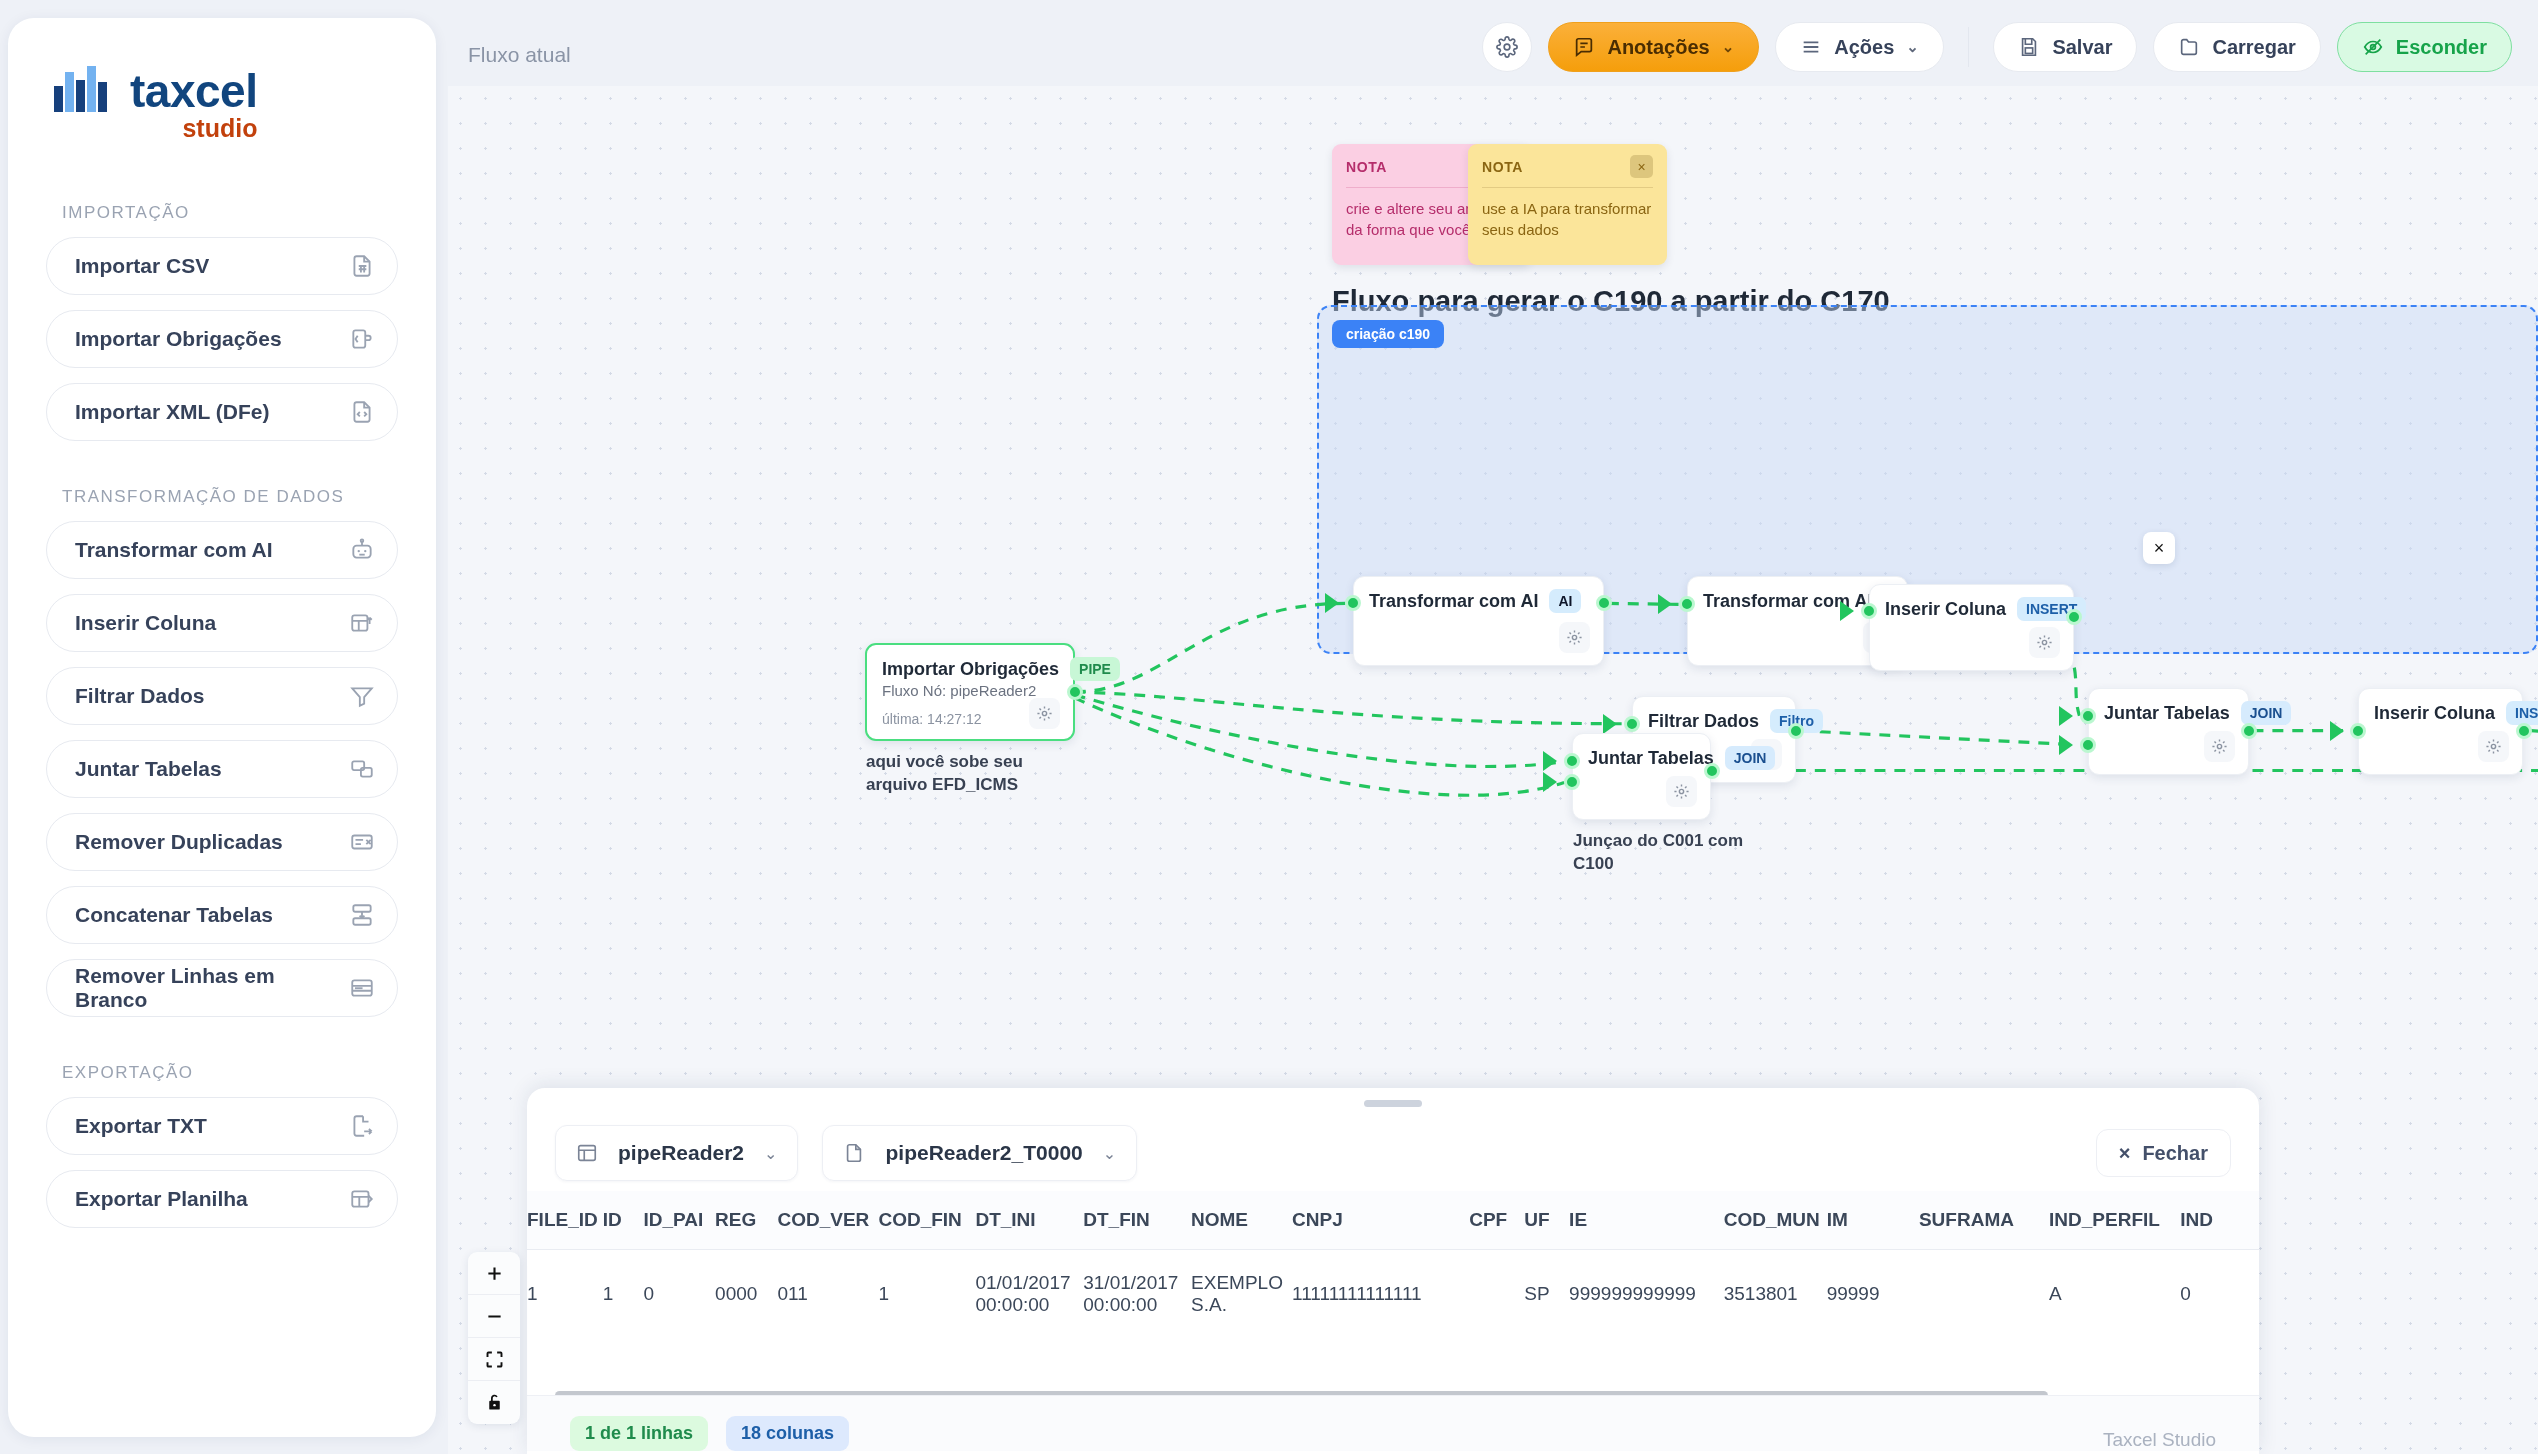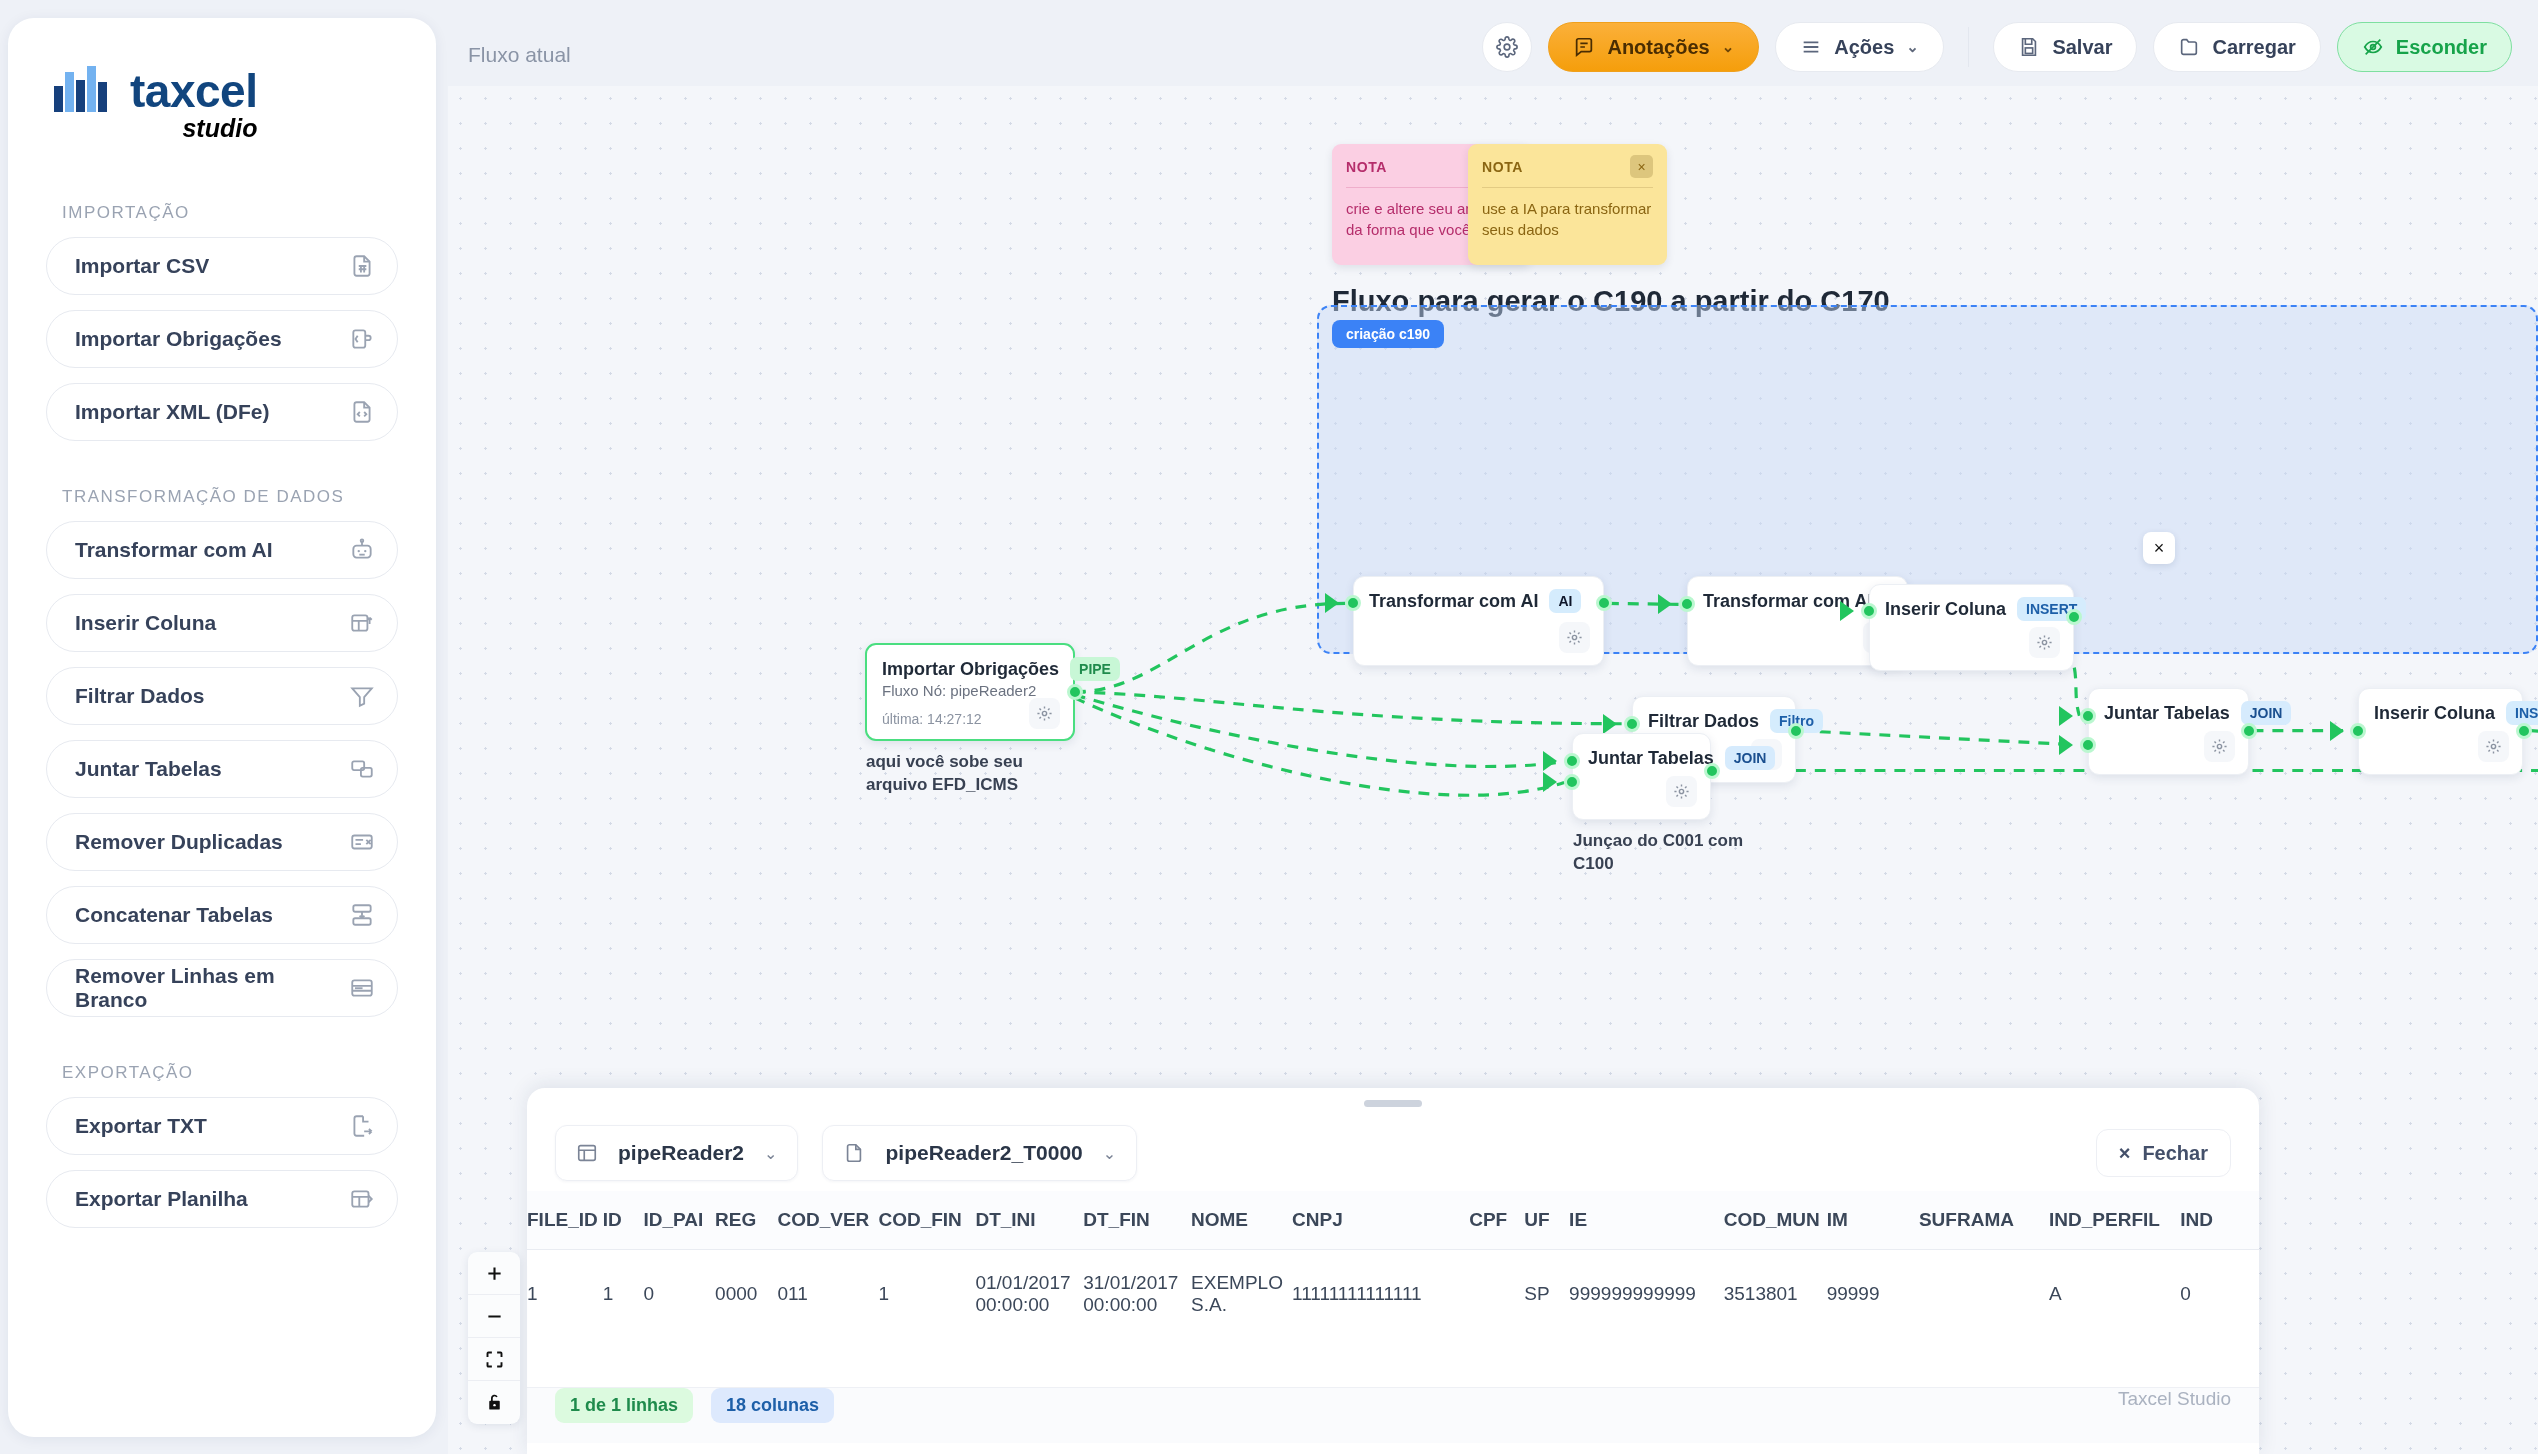--- a/index.html
+++ b/index.html
@@ -17,21 +17,21 @@
     width: 428px; height: 1419px;
     background: #ffffff;
     border-radius: 26px;
     box-shadow: 0 2px 14px rgba(20,40,80,.07);
     padding: 34px 38px 0 38px;
   }
   .logo-wrap { display: flex; align-items: flex-start; gap: 16px; margin: 12px 0 0 6px; }
   .logo-mark { width: 62px; height: 62px; flex: none; }
   .logo-text { display:flex; flex-direction:column; line-height:1; padding-top: 4px;}
   .logo-title { font-size: 46px; font-weight: 700; color: #11457e; letter-spacing: -0.5px; }
-  .logo-sub { font-size: 25px; font-weight: 700; color: #000000; align-self: flex-end; margin-top: 2px; font-style: italic; }
+  .logo-sub { font-size: 25px; font-weight: 700; color: #c2410c; align-self: flex-end; margin-top: 2px; }
 
   .sb-section { font-size: 17px; letter-spacing: 1.5px; color: #9aa3b2; margin: 46px 0 14px 16px; font-weight: 400; }
   .sb-section.first { margin-top: 62px; }
   .sb-item {
     display: flex; align-items: center; justify-content: space-between;
     height: 58px; border: 1.4px solid #e7eaf0; border-radius: 30px;
     padding: 0 22px 0 28px; margin-bottom: 15px; background: #fff; cursor: pointer;
   }
   .sb-item-label { font-size: 21px; font-weight: 700; color: #36425a; }
   .sb-ico { width: 26px; height: 26px; color: #9aa3b2; flex: none; }
@@ -156,22 +156,22 @@
   table { border-collapse: collapse; table-layout: fixed; }
   thead th {
     font-size: 19px; font-weight: 700; color: #3b4759; text-align: left;
     padding: 18px 0 18px 0; border-bottom: 1.5px solid #e9ecf2; background: #fbfcfe;
     white-space: nowrap;
   }
   tbody td { font-size: 19px; color: #3b4759; padding: 22px 0; white-space: pre-line; vertical-align: middle; }
   #hscroll-track { position: absolute; left: 0; top: 299px; width: 100%; height: 16px; }
   #hscroll-thumb { position: absolute; left: 28px; top: 4px; width: 1493px; height: 9px; border-radius: 6px; background: #c3c7ce; cursor: pointer; }
 
-  #panel-status { position: absolute; left: 0; bottom: 12px; width: 100%; height: 56px;
-                  background: #fafbfd; border-top: 1px solid #eef0f5; display:flex; align-items:flex-start; padding: 0 28px; }
+  #panel-status { position: absolute; left: 0; bottom: 4px; width: 100%; height: 56px;
+                  background: #fafbfd; border-top: 1px solid #eef0f5; display:flex; align-items:flex-end; padding: 0 43px; }
   .pill { font-size: 18px; font-weight: 700; border-radius: 9px; padding: 7px 15px; margin-right: 18px; white-space: nowrap; }
   .pill.green { background: #dcfadf; color: #1f8b4c; }
   .pill.blue  { background: #dde9fd; color: #1d5fa8; }
   #brand-mark { margin-left: auto; font-size: 19px; color: #aab2c0; }
 
   
   #zoom-controls {
     position: absolute; left: 468px; top: 1252px; width: 52px;
     background: #fbfcfd; border-radius: 9px; box-shadow: 0 2px 8px rgba(25,45,85,.10);
     overflow: hidden; z-index: 5;

